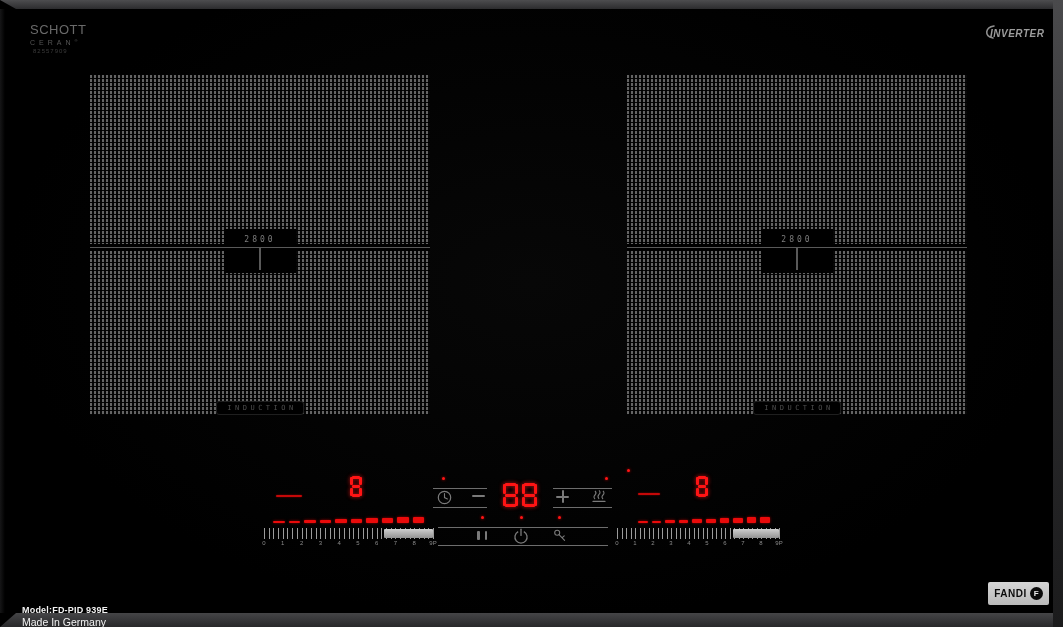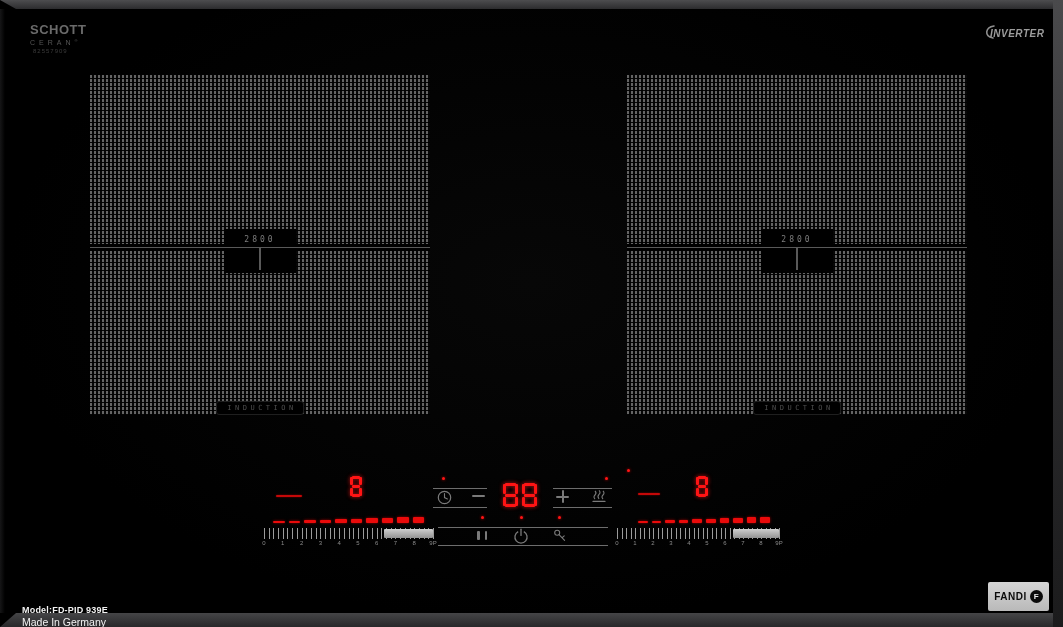--- a/index.html
+++ b/index.html
@@ -8,26 +8,26 @@
   .abs{position:absolute;}
 
   
   .bezel-top{left:0;top:0;width:1063px;height:9px;background:linear-gradient(180deg,#4d4d4f,#2c2c2e);clip-path:polygon(0 0,100% 0,100% 100%,16px 100%);}
   .bezel-bottom{left:0;top:613px;width:1063px;height:14px;background:linear-gradient(180deg,#454547,#28282a);clip-path:polygon(16px 0,100% 0,100% 100%,0 100%);}
   .bezel-right{left:1053px;top:0;width:10px;height:627px;background:linear-gradient(180deg,#4a4a4c 0%,#2e2e30 45%,#1b1b1c 100%);}
   .bezel-left{left:0;top:9px;width:5px;height:604px;background:linear-gradient(90deg,#161617,transparent);}
 
   
   .schott{left:30px;top:22px;color:#666;}
-  .schott .l1{font-size:13px;font-weight:700;letter-spacing:.5px;color:#6a6a6a;}
+  .schott .l1{font-size:13px;font-weight:400;letter-spacing:.5px;color:#6a6a6a;}
   .schott .l2{font-size:7px;letter-spacing:4px;color:#565656;margin-top:1px;}
   .schott .code{font-size:6px;letter-spacing:1px;color:#3c3c3c;margin-top:2px;margin-left:3px;}
   .inverter{left:982px;top:24px;width:72px;height:20px;}
   .inverter span{position:absolute;left:8px;top:4px;font-size:10px;font-style:italic;font-weight:bold;letter-spacing:.5px;color:#9c9c9c;}
-  .fandi{left:988px;top:582px;width:61px;height:29px;background:linear-gradient(180deg,#d6d6d6,#b9b9b9);border-radius:2px;display:flex;align-items:center;justify-content:center;gap:3px;}
+  .fandi{left:988px;top:582px;width:61px;height:23px;background:linear-gradient(180deg,#d6d6d6,#b9b9b9);border-radius:2px;display:flex;align-items:center;justify-content:center;gap:3px;}
   .fandi .name{font-size:10px;font-weight:800;color:#0b0b0b;letter-spacing:.5px;}
   .fandi .mono{width:13px;height:13px;border-radius:50%;background:#0b0b0b;color:#e9e9e9;font-size:8px;font-weight:bold;display:flex;align-items:center;justify-content:center;}
   .made{left:22px;top:579px;color:#f2f2f2;margin-top:26px;}
   .made .m1{font-size:9px;font-weight:bold;letter-spacing:.2px;}
   .made .m2{font-size:10.5px;font-weight:normal;margin-top:1px;}
 
   
   .zone{width:340px;height:340px;top:75px;}
   .zone-left{left:90px;}
   .zone-right{left:627px;}

